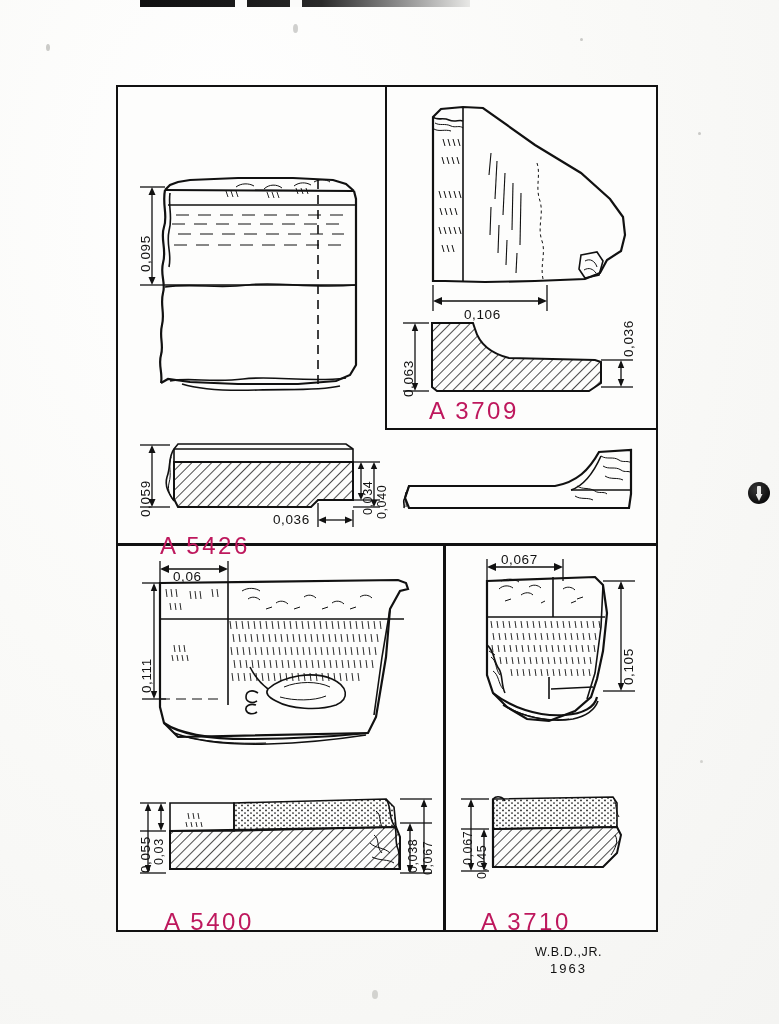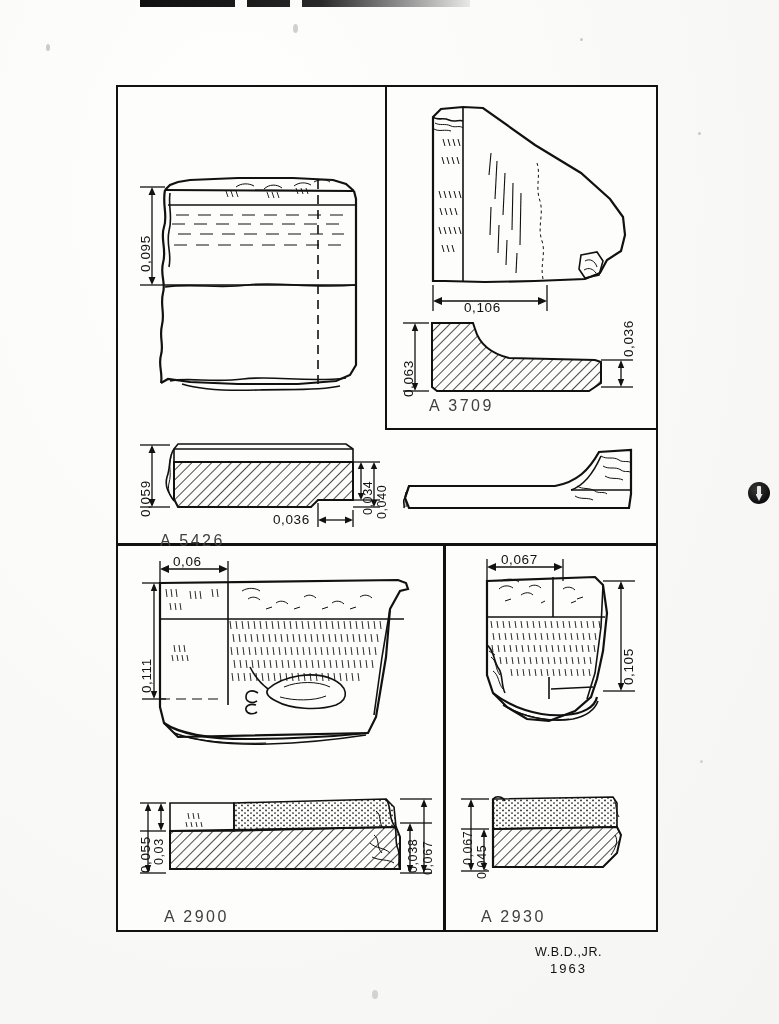--- a/index.html
+++ b/index.html
@@ -24,21 +24,21 @@
   
   #plate{
     position:absolute;left:116px;top:85px;width:542px;height:847px;
     border:2.5px solid #111;background:#fdfdfc;box-sizing:border-box;
   }
   .divider-h{position:absolute;background:#111;}
   .divider-v{position:absolute;background:#111;}
 
   .panel{position:absolute;}
   .fig-label{
-    position:absolute;font-size:16px;letter-spacing:2.5px;color:#404040;
+    position:absolute;font-size:24px;letter-spacing:2.5px;color:#be185d;
     font-family:"Liberation Sans", sans-serif;font-weight:400;
     white-space:nowrap;
   }
   .credit{
     position:absolute;font-size:12.5px;color:#111;letter-spacing:.6px;
     text-align:center;line-height:1.25;white-space:nowrap;
   }
   .credit .yr{letter-spacing:2px;font-size:13px;}
 
   
@@ -281,21 +281,21 @@
 
         <g stroke="#111" stroke-width="1.3">
           <line x1="48" y1="190" x2="48" y2="216"></line>
           <line x1="162" y1="190" x2="162" y2="216"></line>
           <line x1="52" y1="206" x2="158" y2="206"></line>
         </g>
         <polygon points="48,206 57,202 57,210" fill="#111"></polygon>
         <polygon points="162,206 153,202 153,210" fill="#111"></polygon>
       </svg>
 
-      <div class="dim" style="left:79px;top:213px;">0,106</div>
+      <div class="dim" style="left:79px;top:220px;">0,106</div>
 
       <svg width="271" height="105" style="position:absolute;left:0;top:222px;">
         <g stroke="#111" stroke-width="1.3">
           <line x1="18" y1="14" x2="44" y2="14"></line>
           <line x1="18" y1="82" x2="44" y2="82"></line>
           <line x1="30" y1="18" x2="30" y2="78"></line>
         </g>
         <polygon points="30,14 26.8,22 33.2,22" fill="#111"></polygon>
         <polygon points="30,82 26.8,74 33.2,74" fill="#111"></polygon>
 
@@ -547,21 +547,21 @@
         <path class="ln med" d="M140,146 C134,142 128,144 128,150 C128,155 134,157 139,154"></path>
         <path class="ln med" d="M138,158 C132,156 127,159 128,163 C129,167 135,168 139,165"></path>
 
         <path class="ln thick" d="M46,176 C60,186 90,192 130,192 C170,192 210,190 250,186"></path>
         <path class="ln med" d="M56,186 C78,194 112,198 150,197 C188,196 222,192 248,188"></path>
         <path class="ln thin" d="M68,190 C90,195 120,197 148,196"></path>
 
         <path class="ln med" d="M272,62 L264,110 L256,168"></path>
       </svg>
 
-      <div class="dim" style="left:55px;top:11px;">0,06</div>
+      <div class="dim" style="left:55px;top:26px;">0,06</div>
       <div class="dim vert" style="left:21px;top:150px;">0,111</div>
 
       <svg width="325" height="120" style="position:absolute;left:0;top:234px;">
 
         <g stroke="#111" stroke-width="1.3">
           <line x1="22" y1="26" x2="48" y2="26"></line>
           <line x1="22" y1="54" x2="48" y2="54"></line>
           <line x1="22" y1="96" x2="48" y2="96"></line>
           <line x1="30" y1="30" x2="30" y2="92"></line>
           <line x1="43" y1="30" x2="43" y2="50"></line>
@@ -605,21 +605,21 @@
         <polygon points="292,96 288.8,88 295.2,88" fill="#111"></polygon>
         <polygon points="306,22 302.8,30 309.2,30" fill="#111"></polygon>
         <polygon points="306,96 302.8,88 309.2,88" fill="#111"></polygon>
       </svg>
 
       <div class="dim vert" style="left:20px;top:330px;">0,055</div>
       <div class="dim vert" style="left:34px;top:322px;font-size:12.5px;">0,03</div>
       <div class="dim vert" style="left:288px;top:330px;font-size:12.5px;">0,038</div>
       <div class="dim vert" style="left:303px;top:332px;font-size:12.5px;">0,067</div>
 
-      <div class="fig-label" style="left:46px;top:365px;">A 2900</div>
+      <div class="fig-label" style="left:46px;top:365px;">A 5400</div>
     </div>
 
     <div class="panel" style="left:327px;top:456px;width:211px;height:389px;">
 
       <svg width="211" height="230" style="position:absolute;left:0;top:4px;">
 
         <g stroke="#111" stroke-width="1.3">
           <line x1="42" y1="12" x2="42" y2="34"></line>
           <line x1="118" y1="12" x2="118" y2="34"></line>
           <line x1="46" y1="20" x2="114" y2="20"></line>
@@ -792,21 +792,21 @@
 
         <path class="ln med" d="M48,22 C52,18 58,20 60,24" fill="#fdfdfc"></path>
 
         <path class="ln thin" d="M168,20 C172,26 170,34 174,40"></path>
         <path class="ln thin" d="M170,58 C174,64 170,72 166,78"></path>
       </svg>
 
       <div class="dim vert" style="left:16px;top:322px;font-size:12.5px;">0,067</div>
       <div class="dim vert" style="left:30px;top:336px;font-size:12.5px;">0,045</div>
 
-      <div class="fig-label" style="left:36px;top:365px;">A 2930</div>
+      <div class="fig-label" style="left:36px;top:365px;">A 3710</div>
 
       <div class="credit" style="left:90px;top:402px;">
         <div>W.B.D.,JR.</div>
         <div class="yr">1963</div>
       </div>
     </div>
 
   </div>
 </div>
 

